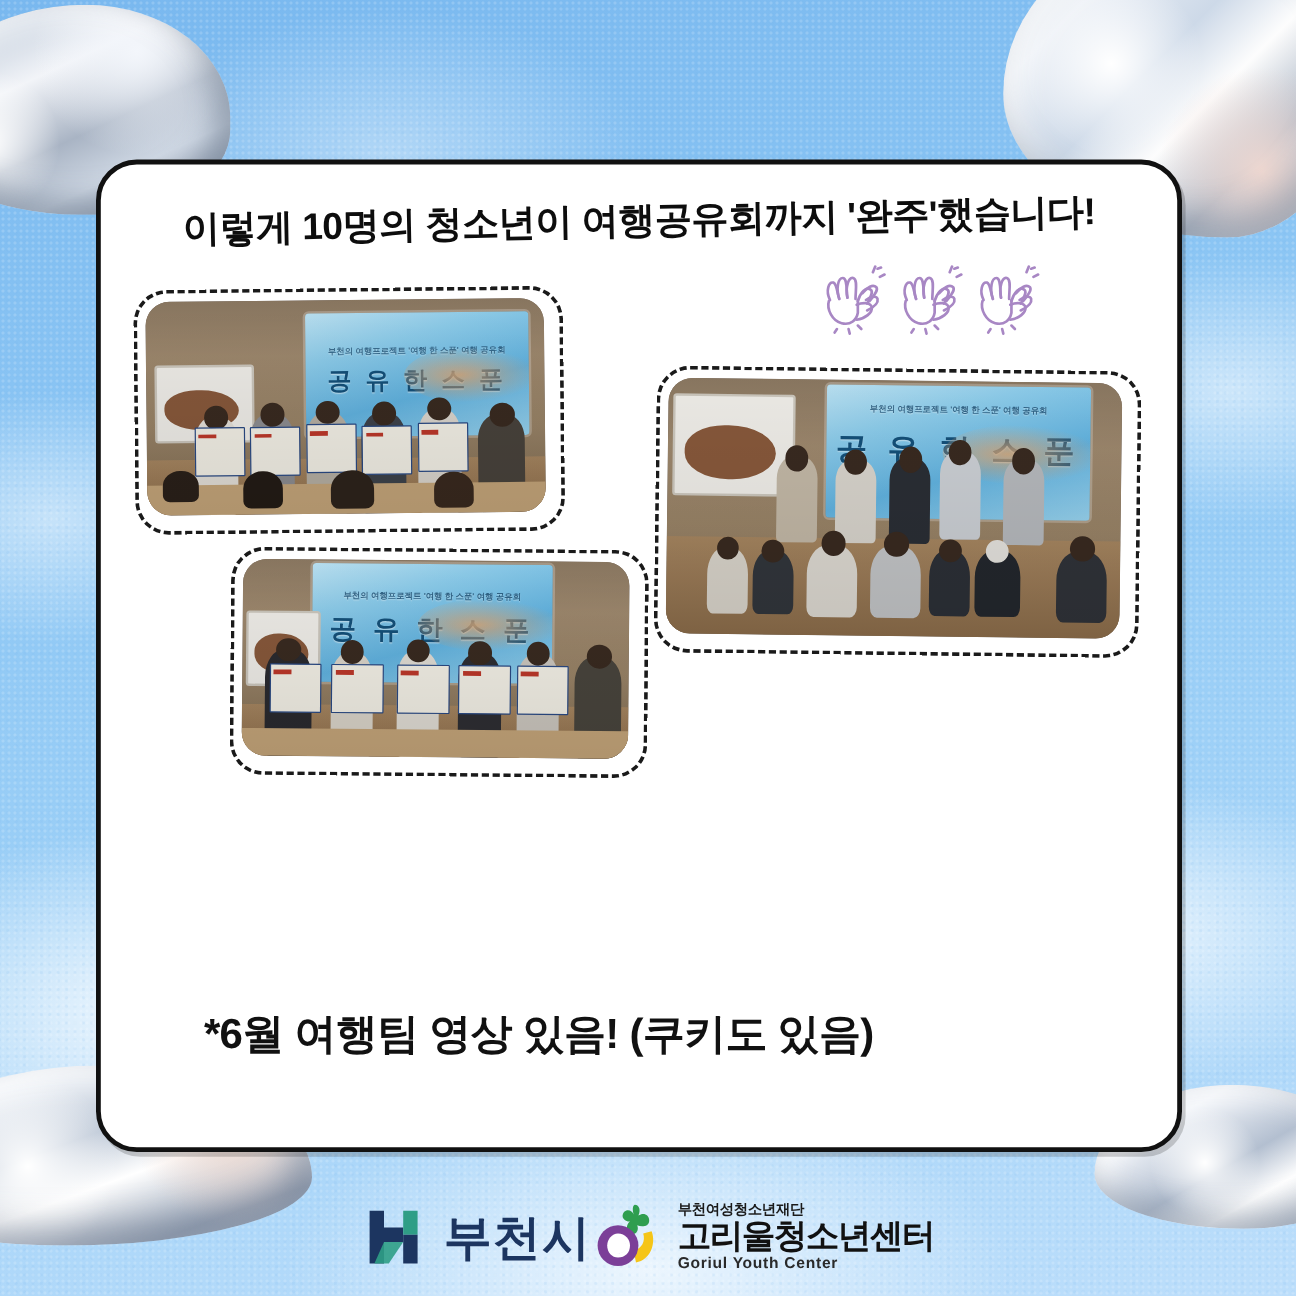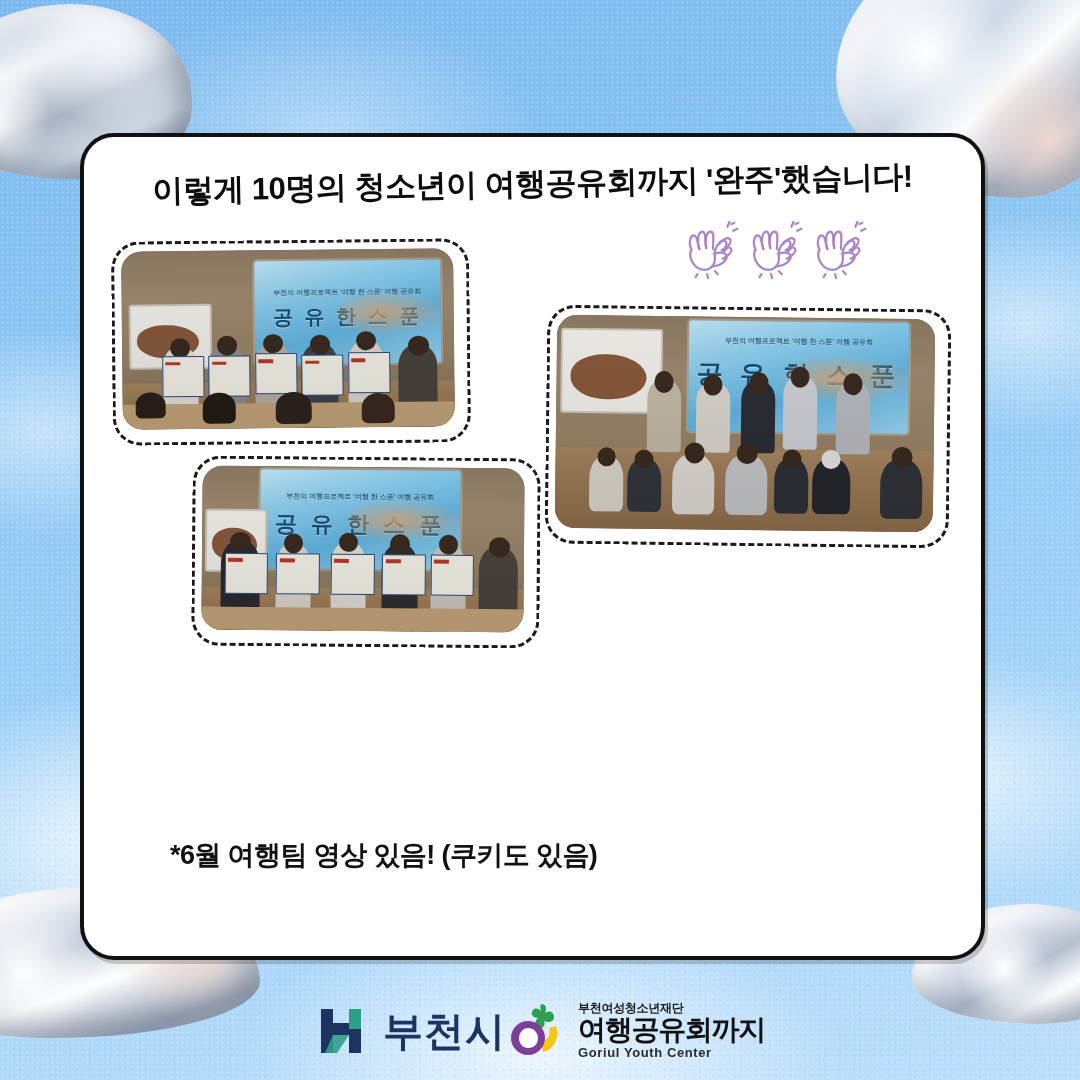--- a/index.html
+++ b/index.html
@@ -208,21 +208,21 @@
     letter-spacing: -1px;
   }
   .teal-msg .l2 { display:block; }
 
   
   .notes {
     position: absolute;
     left: 86px; top: 698px;
     color: #111111;
     font-weight: 700;
-    font-size: 27px;
+    font-size: 35px;
     line-height: 1.52;
     letter-spacing: -0.6px;
   }
   .notes div { white-space: nowrap; }
 
   
   .footer {
     position: absolute;
     left: 0; right: 0; bottom: 6px;
     height: 86px;
@@ -441,18 +441,18 @@
       <svg width="62" height="58" viewBox="0 0 62 58">
         <path d="M36 2 C40 2 41 7 39 11 C43 8 48 10 48 15 C48 20 42 21 38 19 C40 24 36 28 32 26 C28 24 29 18 32 16 C27 16 24 12 27 8 C30 5 34 7 35 10 C34 6 34 3 36 2 Z" fill="#2f9e4f"></path>
         <path d="M50 24 C54 34 49 48 37 50 L35 40 C42 39 45 32 43 26 Z" fill="#f5c518"></path>
         <circle cx="22" cy="36" r="17" fill="#7b3f98"></circle>
         <path d="M22 26 C28 26 32 31 32 36 C32 42 28 46 22 46 C17 46 13 42 13 36 C13 31 17 26 22 26 Z" fill="#ffffff"></path>
         <path d="M22 30 C27 30 29 33 28 38 C27 42 23 43 20 42 C16 41 16 33 22 30 Z" fill="#7b3f98"></path>
         <circle cx="22" cy="36" r="7" fill="#ffffff"></circle>
       </svg>
       <div class="goriul-text">
         <span class="g-found">부천여성청소년재단</span>
-        <span class="g-name">여행공유회까지</span>
+        <span class="g-name">고리울청소년센터</span>
         <span class="g-en">Goriul Youth Center</span>
       </div>
     </div>
   </div>
 </div>
 
 </body></html>

